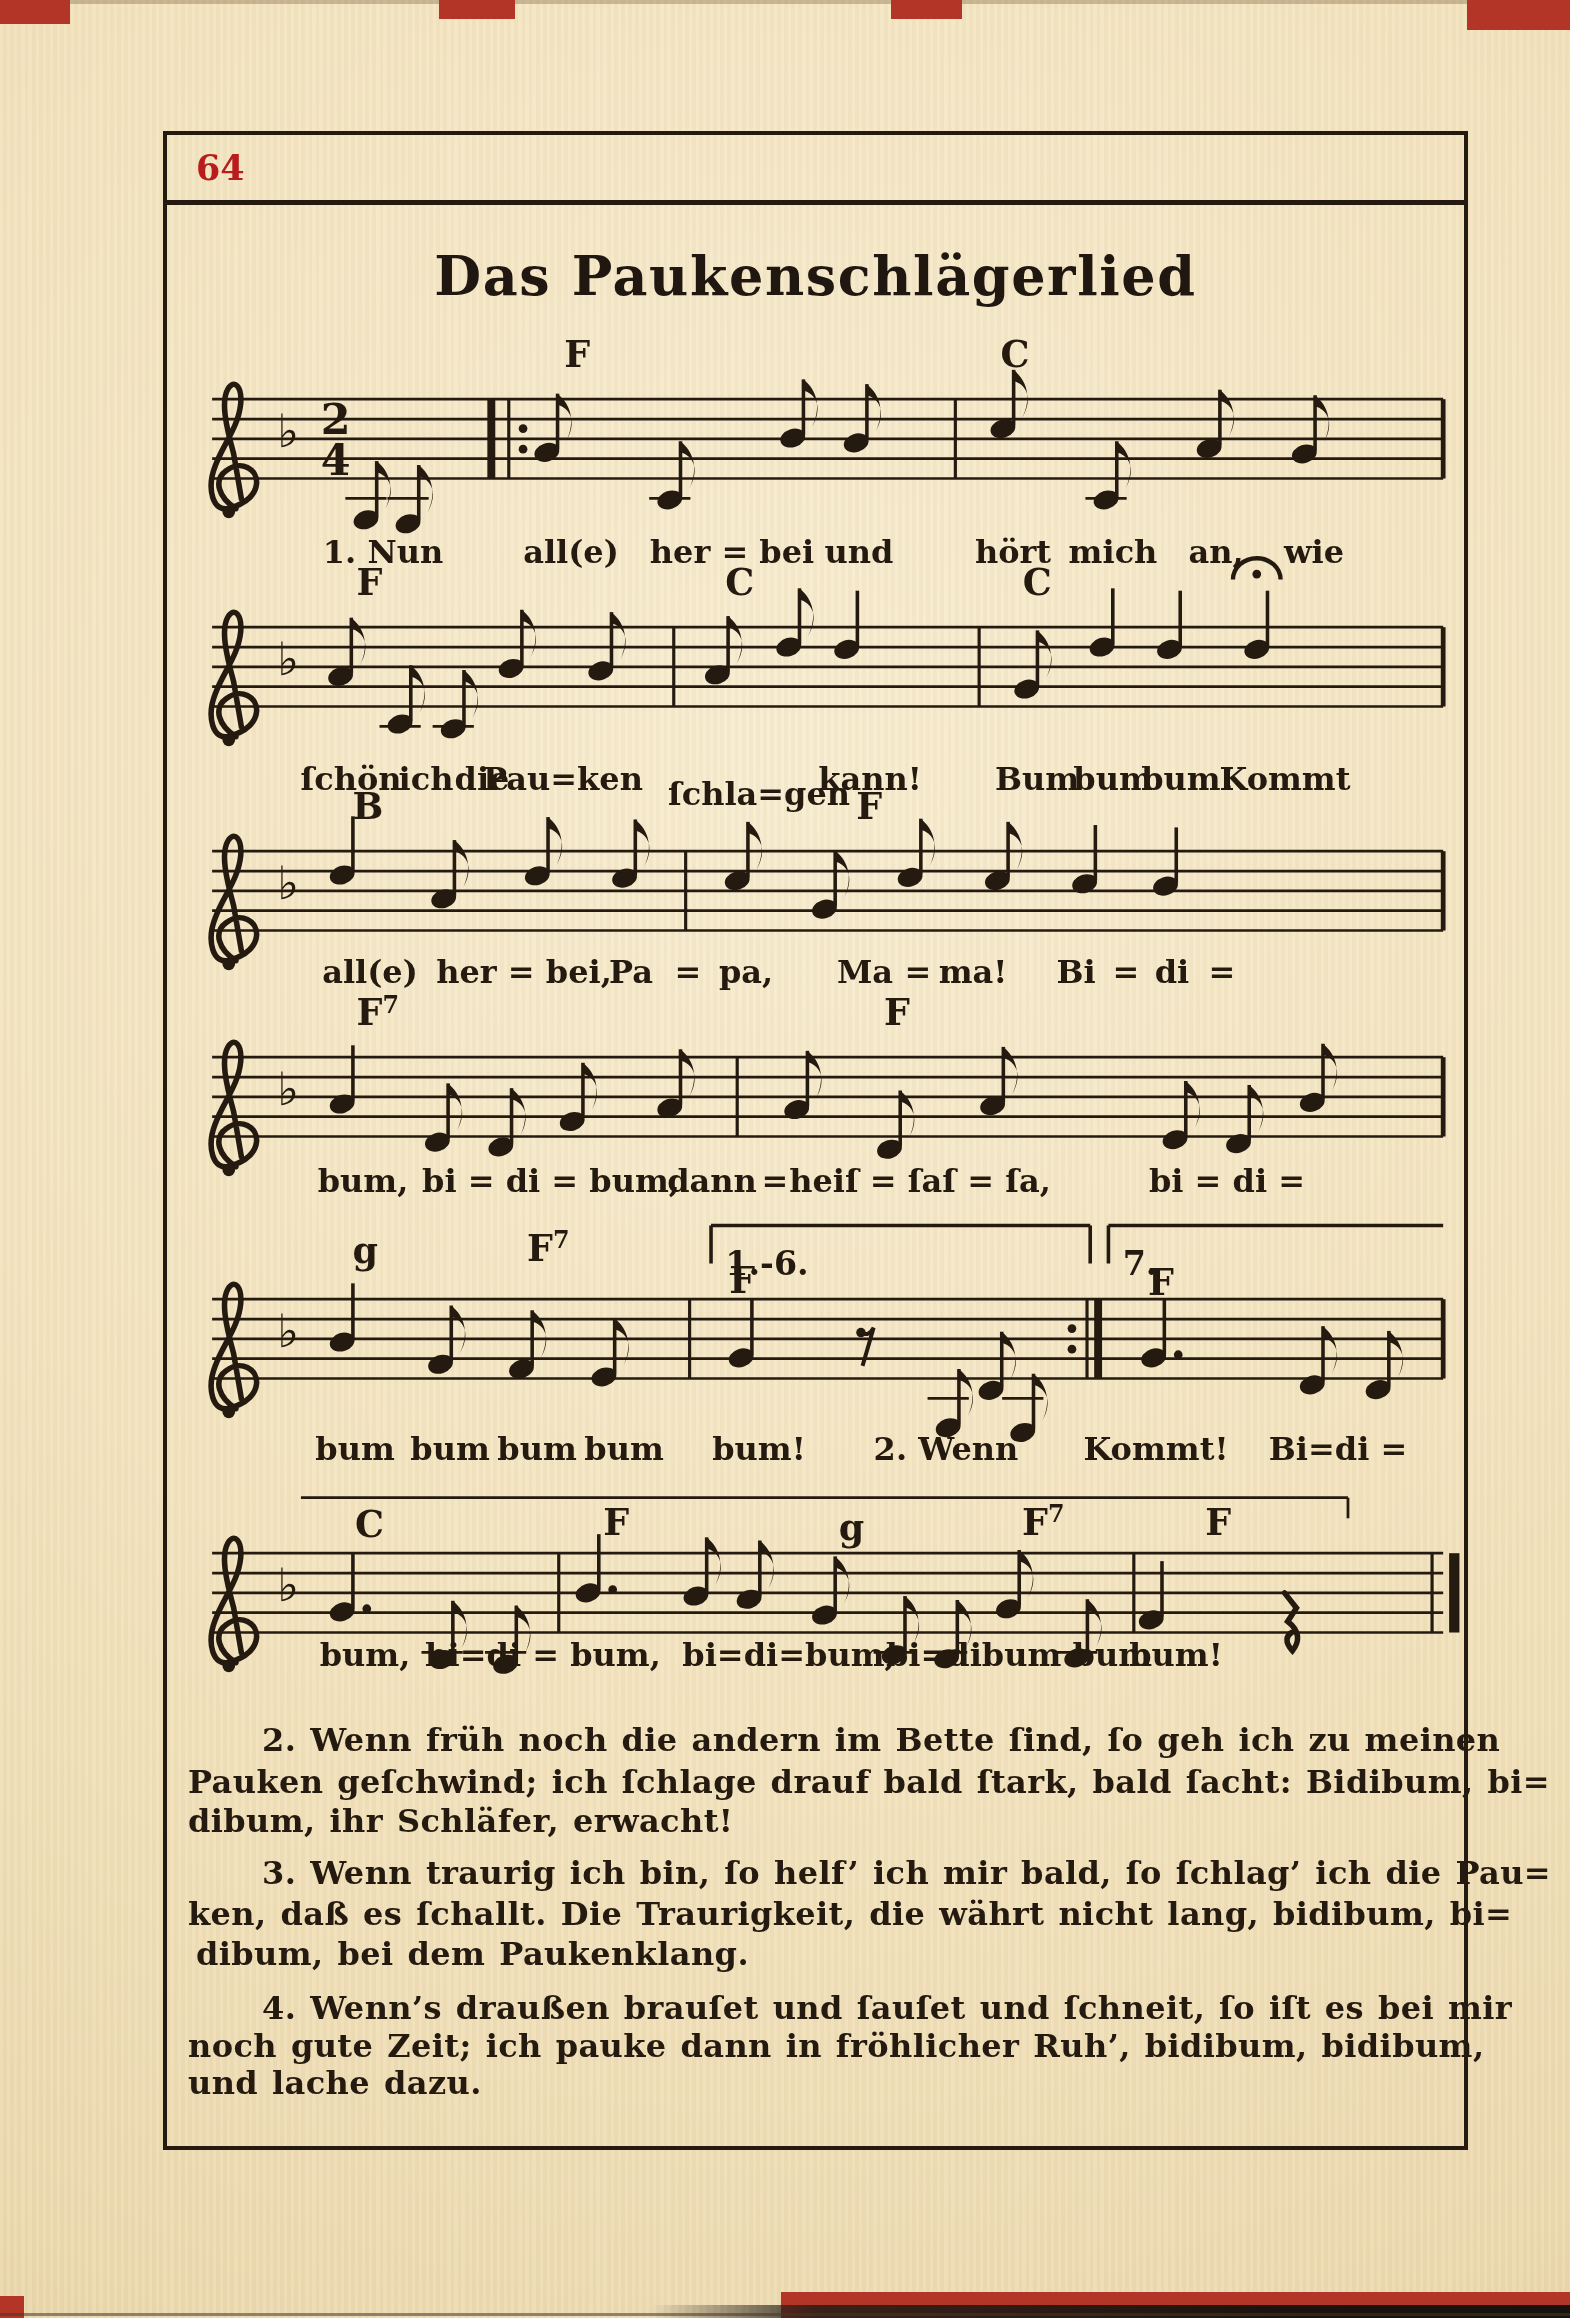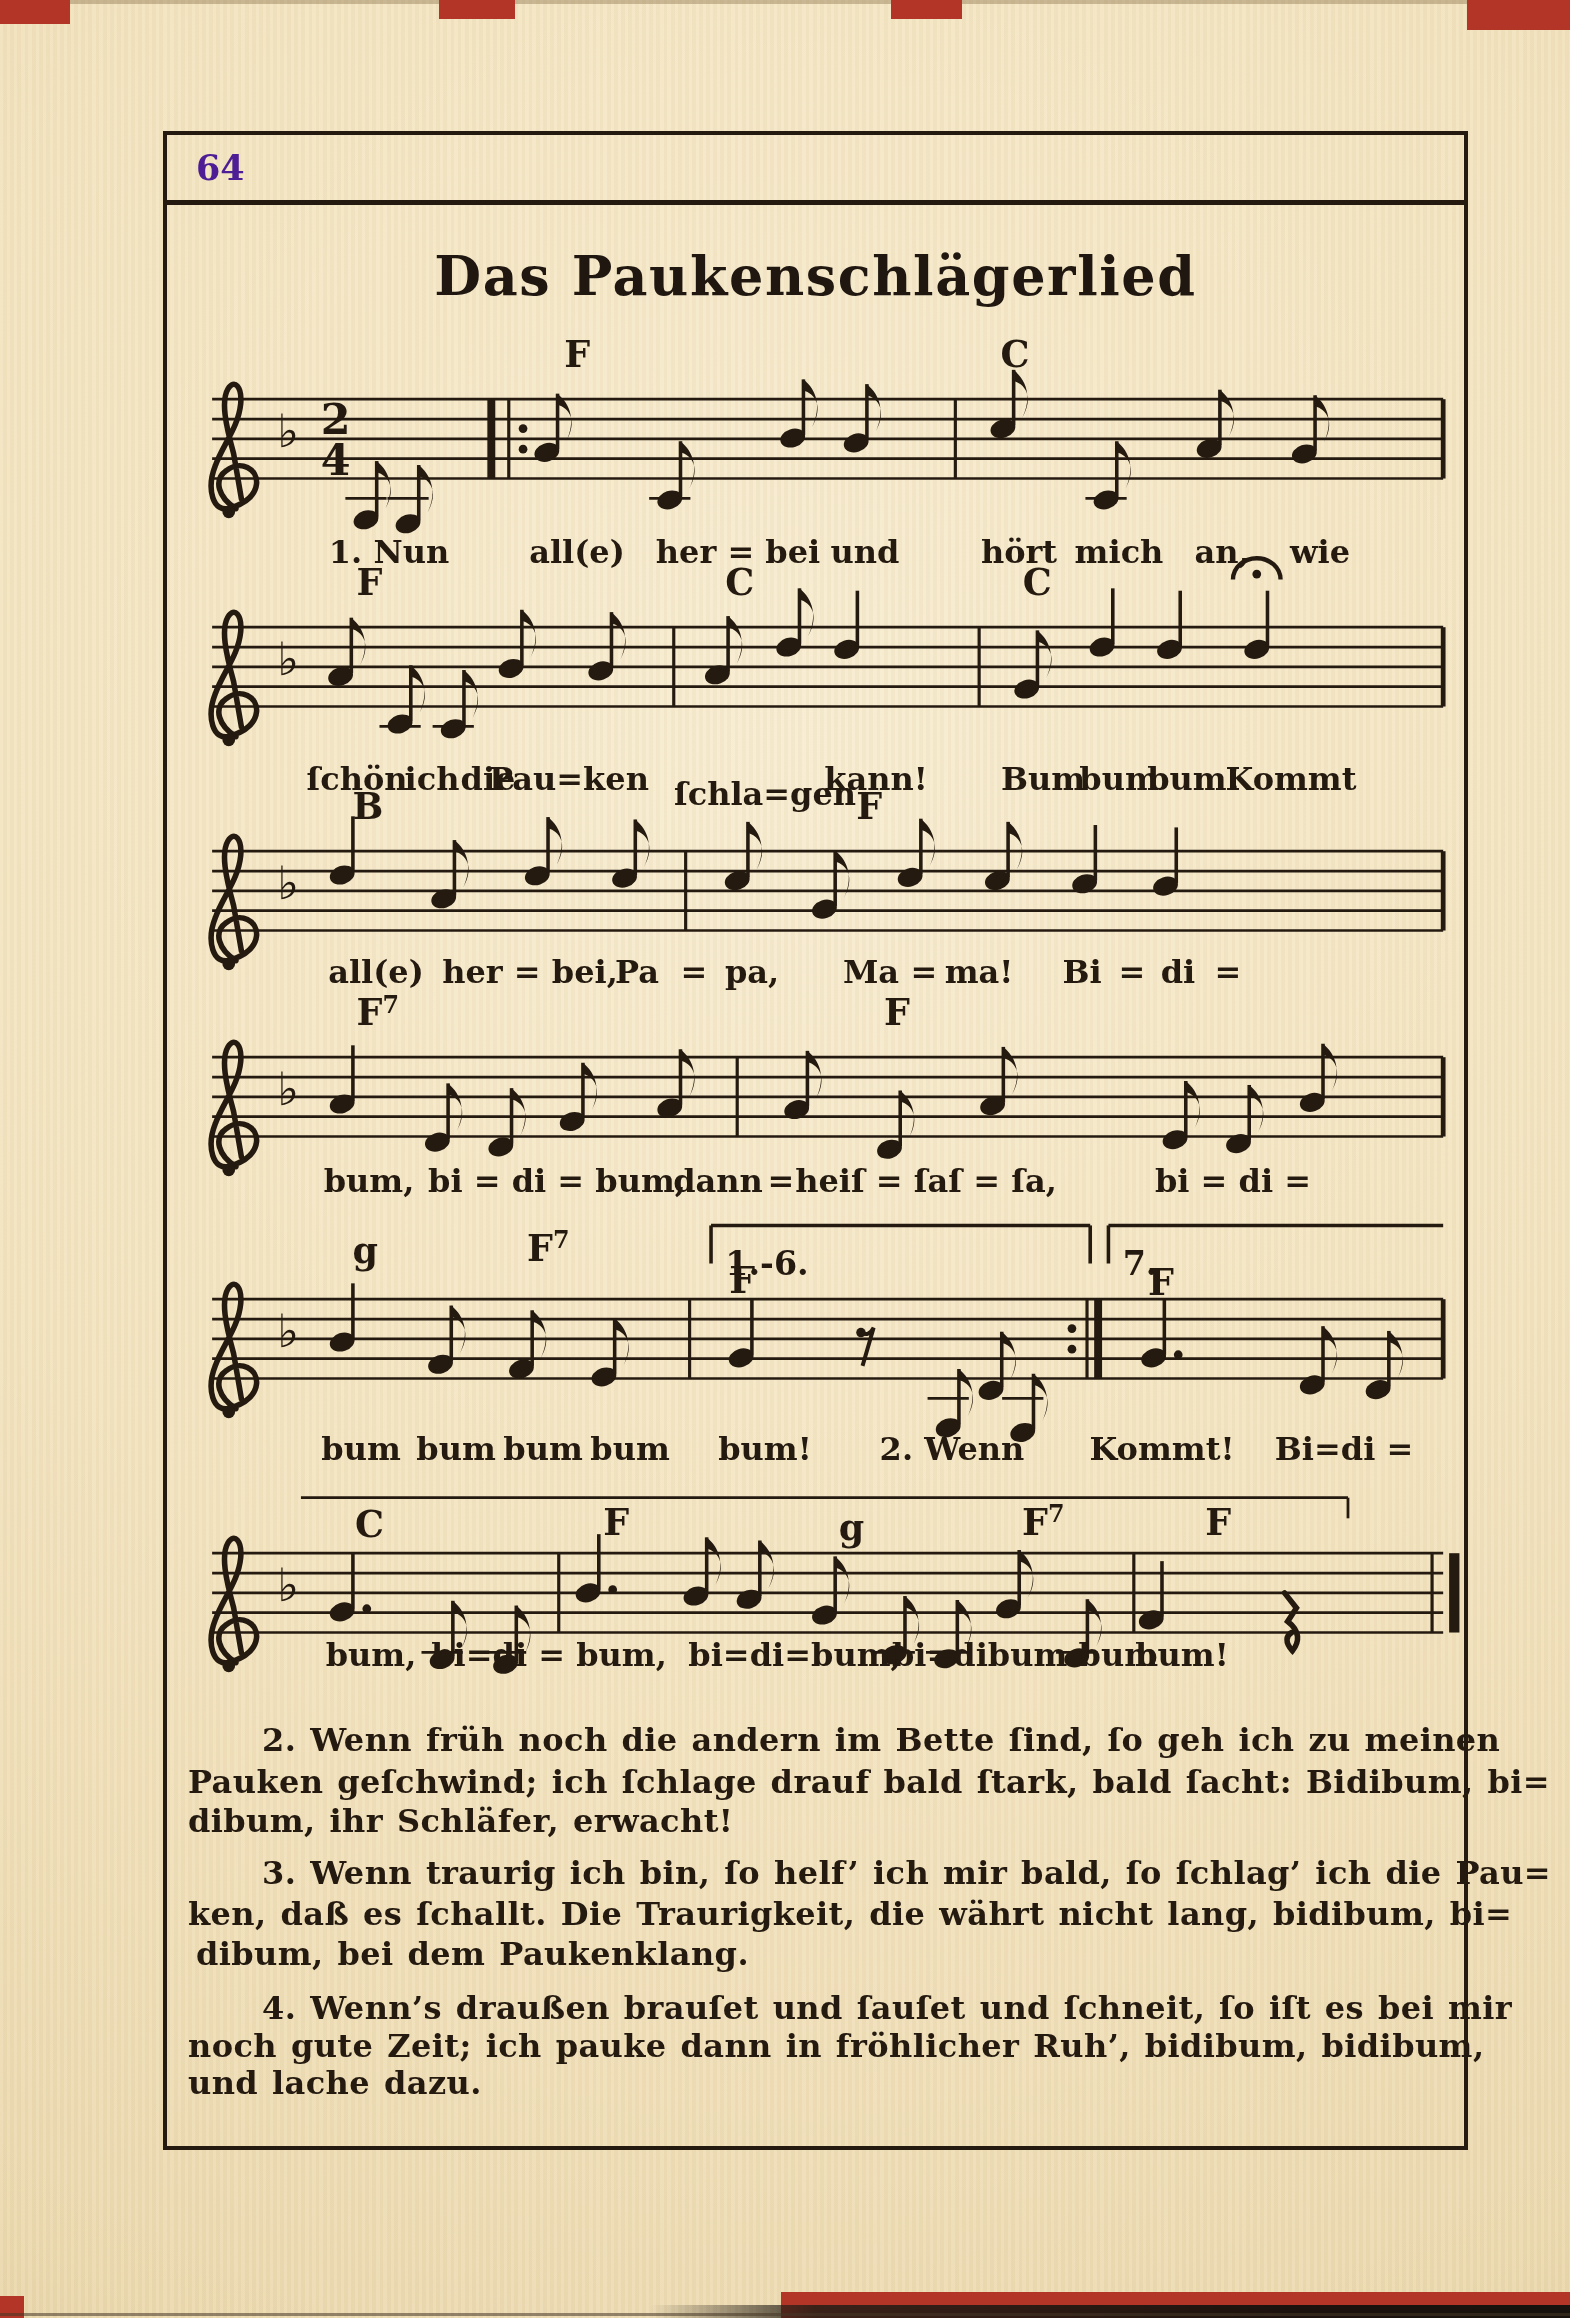--- a/index.html
+++ b/index.html
@@ -13,26 +13,26 @@
     background:
       repeating-linear-gradient(90deg, rgba(255,252,240,.05) 0 3.2px, rgba(140,105,50,.04) 3.2px 7.1px),
       radial-gradient(ellipse 120% 90% at 50% 32%, #f8edd2 0%, #f3e4c0 48%, #ecdab1 82%, #e3cf9f 100%);
   }
   .paper-top-edge{position:absolute;left:0;top:0;width:100%;height:4px;background:rgba(120,95,55,.35);}
   .frame{
     position:absolute;left:163px;top:131px;width:1305px;height:2019px;
     border:4px solid #241a10;box-sizing:border-box;
   }
   .header-row{position:absolute;left:163px;top:133px;width:1305px;height:70px;}
-  .page-number{position:absolute;left:33px;top:14.3px;font-size:35px;font-weight:bold;color:#4c1d95;}
+  .page-number{position:absolute;left:33px;top:14.3px;font-size:35px;font-weight:bold;color:#b91c1c;}
   .header-title{position:absolute;left:0;top:9.5px;width:100%;text-align:center;font-size:40px;font-weight:bold;letter-spacing:3.2px;color:#241a10;}
   .header-rule{position:absolute;left:163px;top:200px;width:1305px;height:4.8px;background:#241a10;}
   .song-title{position:absolute;left:163px;top:244px;width:1305px;text-align:center;font-size:54px;font-weight:bold;letter-spacing:1.6px;color:#1f1710;}
   svg.system{position:absolute;left:178px;width:1285px;height:270px;}
-  .lyrics-line{position:absolute;left:10px;top:0;width:1303px;height:40px;padding-left:48px;}
+  .lyrics-line{position:absolute;left:4px;top:0;width:1303px;height:40px;padding-left:48px;}
   .lyric-token{
     position:absolute;transform:translateX(-50%);white-space:nowrap;
     font-size:32px;font-weight:bold;color:#241a10;
   }
   .verse-line{
     position:absolute;white-space:nowrap;font-size:32px;font-weight:bold;color:#241a10;
     letter-spacing:0.4px;word-spacing:2.4px;
   }
   .edge-red{position:absolute;background:#b23527;}
   .bottom-shade{

